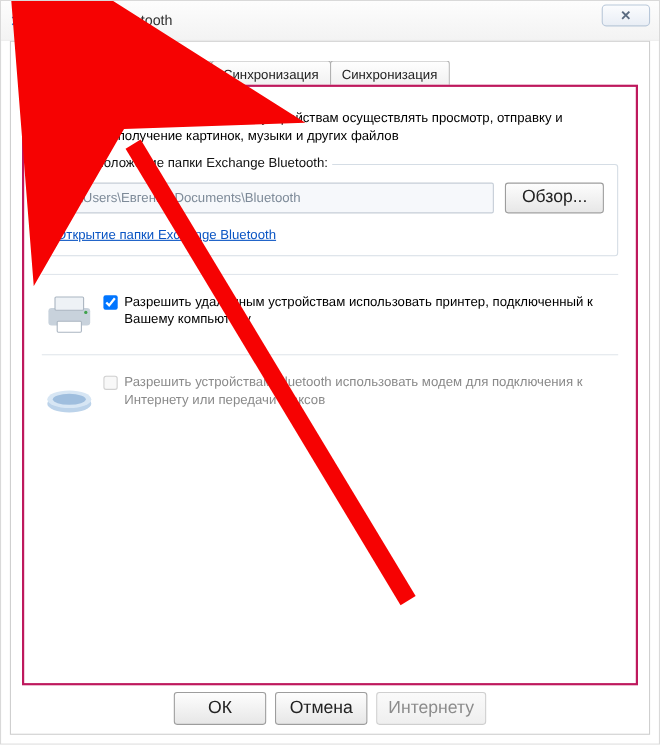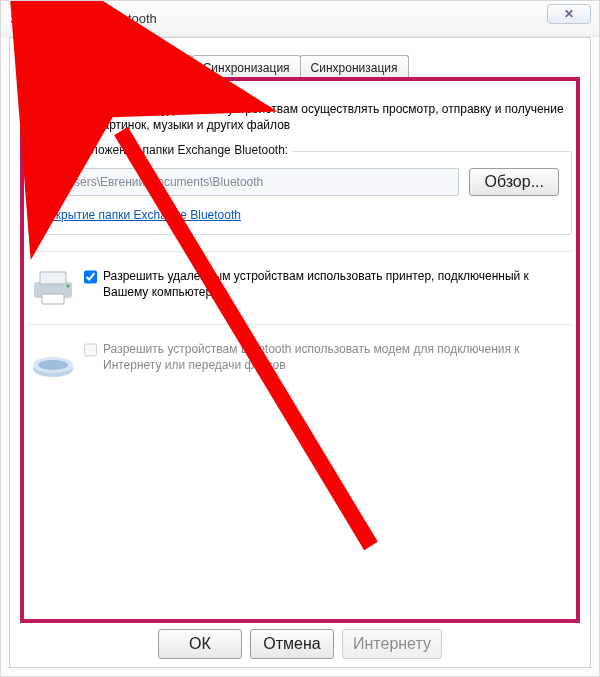--- a/index.html
+++ b/index.html
@@ -75,23 +75,23 @@
   .tab.active {
     background:#fff;
     border-color:#8f8f8f;
     padding-top:7px;
     top:0;
     z-index:2;
   }
   .tabpanel {
     position:absolute;
     left:10px; right:10px; top:39px; bottom:44px;
-    border:4px solid #be185d;
+    border:2px solid #be185d;
     background:#fff;
-    padding:20px 4px 10px;
+    padding:20px 16px 10px;
   }
   
   .row1 { display:flex; align-items:flex-start; margin-bottom:8px; }
   .folder-icon {
     width:42px;height:42px;flex:0 0 42px;
     margin-right:8px;
     position:relative;
   }
   .folder-icon svg{width:42px;height:42px;}
   .chkline { display:flex; align-items:flex-start; }

